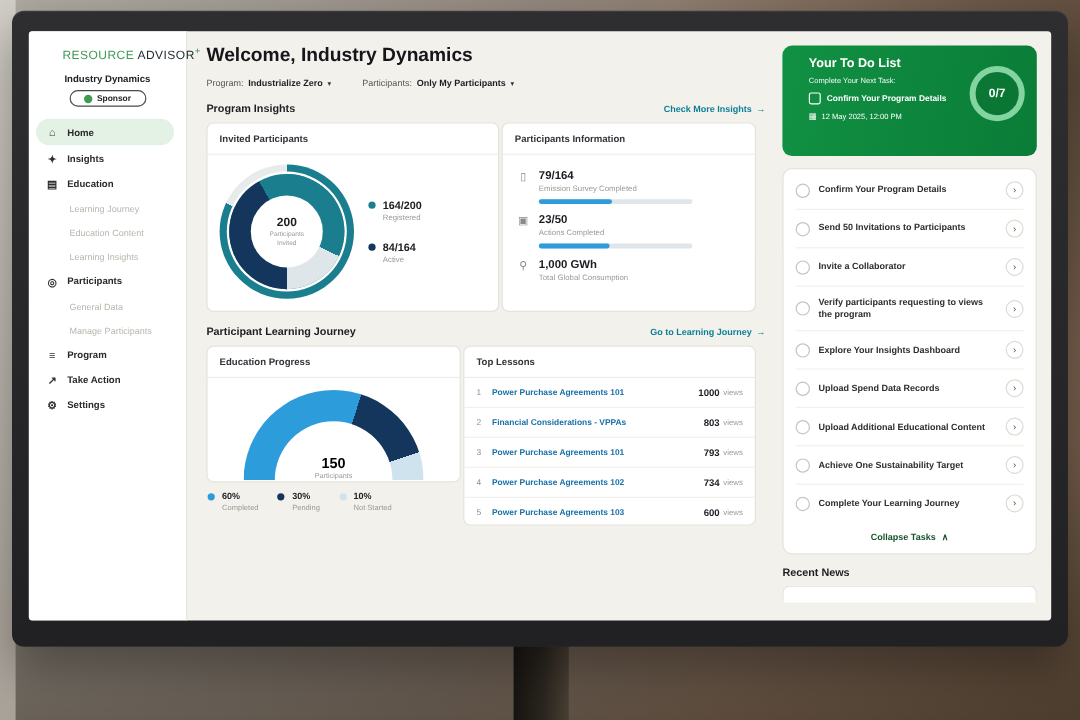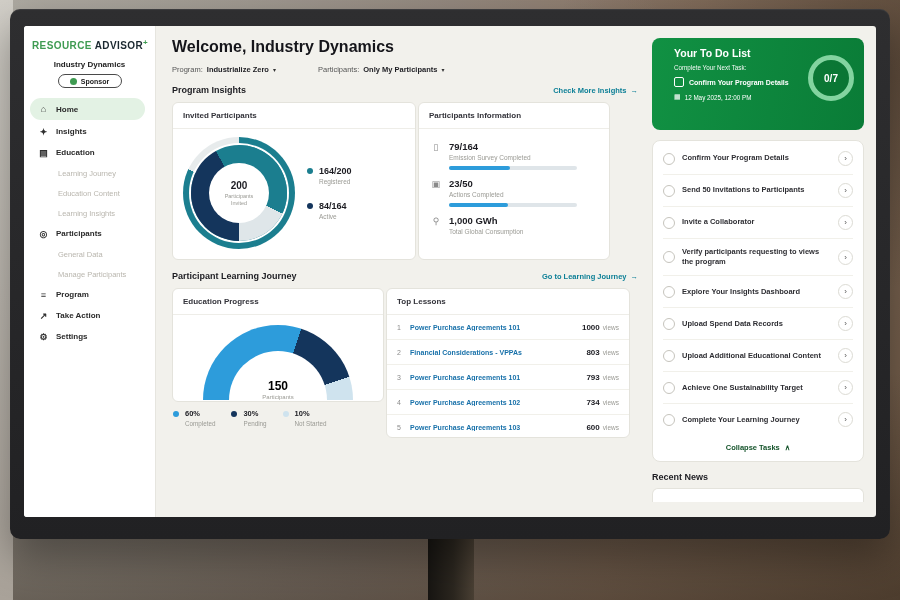--- a/index.html
+++ b/index.html
@@ -20,40 +20,40 @@
     background:linear-gradient(90deg,#171512 0%,#2b261f 55%,#4a4034 100%);}
   .monitor{position:absolute;left:10px;top:9px;width:880px;height:530px;
     background:linear-gradient(180deg,#2e2e30,#212123);border-radius:10px;
     box-shadow:0 18px 40px rgba(0,0,0,0.35), inset 0 1px 1px rgba(255,255,255,0.08);}
   .screen{position:absolute;left:14px;top:17px;right:14px;bottom:22px;
     background:#f2f1ec;border-radius:3px;overflow:hidden;display:flex;}
 
   
   .sidebar{flex:0 0 132px;width:132px;background:#fff;border-right:1px solid #e6e5df;
     padding:10px 0 0;box-sizing:border-box;}
-  .brand{padding:2px 8px 0 8px;font-size:10px;font-weight:bold;letter-spacing:0.4px;white-space:nowrap;}
+  .brand{padding:2px 8px 0 28px;font-size:10px;font-weight:normal;letter-spacing:0.4px;white-space:nowrap;}
   .brand .p1{color:#3f9b52;}
   .brand .p2{color:#1b2830;}
   .brand .plus{color:#3f9b52;font-size:8px;vertical-align:super;}
   .org{text-align:center;font-size:8px;font-weight:bold;color:#222;margin-top:9px;}
   .sponsor{margin:5px auto 10px;width:62px;border:1px solid #4a4a4a;border-radius:10px;
     display:flex;align-items:center;justify-content:center;gap:4px;padding:2.5px 0;
     font-size:7px;font-weight:bold;color:#222;cursor:pointer;background:#fff;}
   .sponsor-dot{width:7px;height:7px;border-radius:50%;background:#3f9b52;}
   .nav-item{display:flex;align-items:center;gap:7px;height:21px;padding-left:14px;
     font-size:8px;font-weight:bold;color:#2a2a2a;cursor:pointer;}
   .nav-item .ic{width:11px;font-size:9px;color:#2f2f2f;text-align:center;flex:0 0 11px;}
   .nav-item.active{background:#e3f2e4;margin:1px 10px 1px 6px;padding-left:8px;border-radius:12px;height:22px;}
   .nav-sub{display:flex;align-items:center;height:20px;padding-left:34px;
     font-size:7.5px;color:#b9b6ae;cursor:pointer;}
 
   
   .main{flex:1;min-width:0;padding:12px 14px 0 16px;box-sizing:border-box;}
   .page-title{font-size:16px;font-weight:bold;color:#15151a;}
-  .filters{display:flex;gap:42px;margin-top:9px;align-items:center;}
+  .filters{display:flex;gap:26px;margin-top:9px;align-items:center;}
   .filter{display:flex;align-items:center;font-size:7.5px;color:#555;cursor:pointer;}
   .filter b{color:#1d1d22;margin-left:4px;}
   .caret{font-size:6px;color:#333;margin-left:4px;}
   .section-head{display:flex;justify-content:space-between;align-items:center;margin-top:11px;margin-bottom:7px;}
   .section-title{font-size:9px;font-weight:bold;color:#1d1d22;}
   .section-link{font-size:7.5px;font-weight:bold;color:#0c7f96;display:flex;gap:4px;align-items:center;cursor:pointer;}
   .cards-row{display:flex;gap:2px;}
   .card{background:#fff;border:1px solid #e4e3dc;border-radius:6px;box-sizing:border-box;}
   .card-head{font-size:8px;font-weight:bold;color:#33333a;padding:8px 10px;border-bottom:1px solid #eeede8;}
 
@@ -68,21 +68,21 @@
   .donut-val{font-size:10px;font-weight:bold;color:#1c1c22;}
   .donut-lab{font-size:5.5px;color:#9a9a94;margin-top:2px;width:42px;line-height:1.25;}
   .legend-col{display:flex;flex-direction:column;gap:16px;}
   .legend-item{display:flex;gap:6px;}
   .dot{width:6px;height:6px;border-radius:50%;margin-top:2px;flex:0 0 6px;}
   .dot-teal{background:#1b7e8f;} .dot-navy{background:#14355c;}
   .dot-blue{background:#2d9cdb;} .dot-pale{background:#cfe3ee;}
   .legend-val{font-size:9px;font-weight:bold;color:#1c1c22;}
   .legend-lab{font-size:6.5px;color:#9a9a94;margin-top:2px;}
 
-  .info-card{width:192px;height:158px;}
+  .info-card{width:212px;height:158px;}
   .info-body{padding:4px 12px;}
   .stat{display:flex;gap:8px;margin-top:8px;}
   .stat-ic{width:10px;flex:0 0 10px;font-size:9px;color:#8a8a8a;text-align:center;margin-top:1px;}
   .stat-value{font-size:9.5px;font-weight:bold;color:#1c1c22;}
   .stat-label{font-size:6.5px;color:#9a9a94;margin-top:2px;}
   .pbar{width:128px;height:4px;background:#dfe5e9;border-radius:2px;margin-top:5px;}
   .pbar-fill{height:100%;background:#2d9cdb;border-radius:2px;}
 
   .education-card{width:212px;height:114px;}
   .gauge{position:relative;width:150px;height:75px;overflow:hidden;margin:10px auto 0;}

